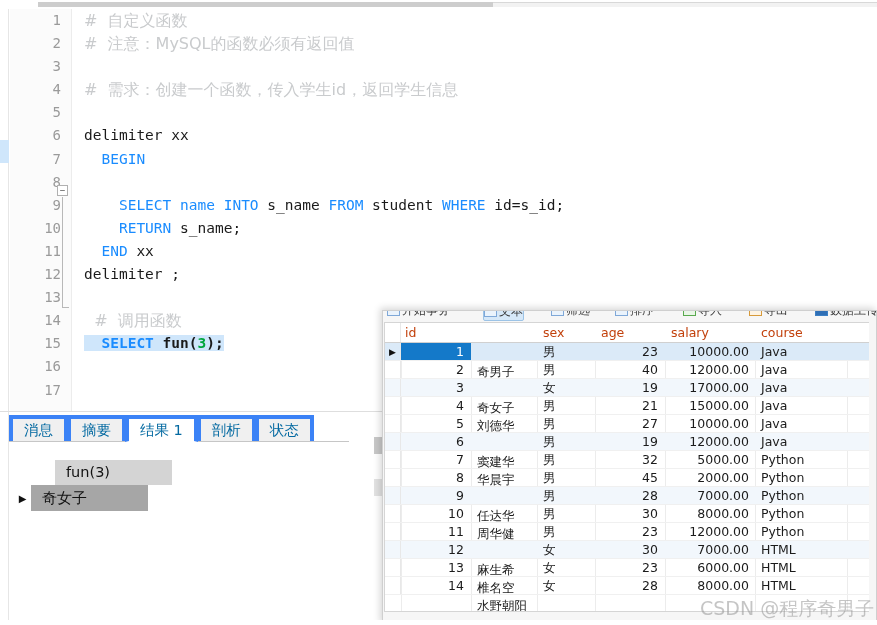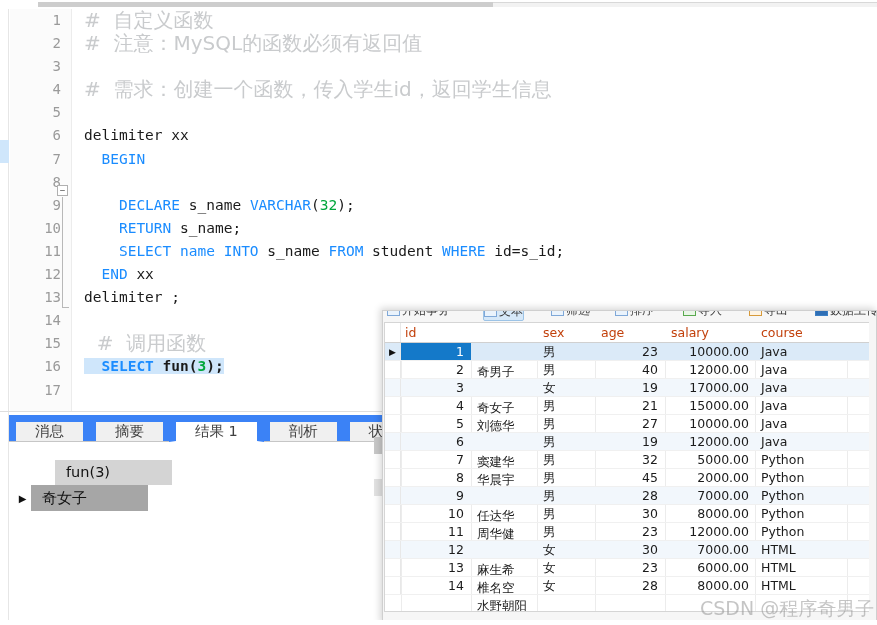--- a/index.html
+++ b/index.html
@@ -60,21 +60,21 @@
     color: #000000;
   }
   .gutter .line {
     text-align: right;
     padding-right: 10px;
     color: #9a9a9a;
     font-size: 14px;
     font-family: "DejaVu Sans Mono", "Liberation Mono", monospace;
   }
   .code-area .line { padding-left: 12px; }
-  .cmt { color: #c9cbcd; font-family: "DejaVu Sans", sans-serif; font-size: 20px; }
+  .cmt { color: #c9cbcd; font-family: "DejaVu Sans", sans-serif; font-size: 16px; }
   .kw  { color: #1a8cff; }
   .num { color: #00a63c; }
   .plain { color: #1a1a1a; }
   .hl-sel { background: #cfe6fb; font-weight: bold; }
 
   
   .fold {
     position: absolute; left: 57px; width: 11px; height: 11px;
     border: 1px solid #b0b0b0; background: #ffffff;
     font-size: 9px; line-height: 9px; text-align: center; color: #555;
@@ -98,26 +98,26 @@
   }
   .tabbar {
     position: absolute; top: 3px; left: 9px; height: 27px;
     display: flex; align-items: stretch;
   }
   .tabbar::after {
     content: ""; position: absolute; left: 0; bottom: 0;
     width: 340px; height: 1px; background: #c6c6c6;
   }
   .tab {
-    padding: 0 19px;
+    padding: 0 11px;
     display: flex; align-items: center;
-    font-size: 14.5px; color: #404040;
+    font-size: 14.5px; color: #0369a1;
     font-family: "DejaVu Sans", sans-serif;
     background: #f0f0f0;
-    border: 7px solid #3b82f6;
+    border: 4px solid #3b82f6;
     border-bottom: 1px solid #c6c6c6;
     margin-right: -1px;
     cursor: default;
   }
   .tab.active {
     background: #ffffff;
     border-bottom: 1px solid #ffffff;
     z-index: 3;
   }
 
@@ -285,23 +285,22 @@
 
     <div class="code-area" id="code-area">
         <div class="line"><span class="cmt">#  自定义函数</span></div>
         <div class="line"><span class="cmt">#  注意：MySQL的函数必须有返回值</span></div>
         <div class="line">&nbsp;</div>
         <div class="line"><span class="cmt">#  需求：创建一个函数，传入学生id，返回学生信息</span></div>
         <div class="line">&nbsp;</div>
         <div class="line"><span class="plain">delimiter xx</span></div>
         <div class="line"><span class="kw">  BEGIN</span></div>
         <div class="line">&nbsp;</div>
-        <div class="line"><span class="kw">    DECLARE </span><span class="plain">s_name </span><span class="kw">VARCHAR</span><span class="plain">(</span><span class="num">32</span><span class="plain">);</span></div>
+        <div class="line"><span class="kw">    SELECT name INTO </span><span class="plain">s_name </span><span class="kw">FROM </span><span class="plain">student </span><span class="kw">WHERE </span><span class="plain">id=s_id;</span></div>
         <div class="line"><span class="kw">    RETURN </span><span class="plain">s_name;</span></div>
-        <div class="line"><span class="kw">    SELECT name INTO </span><span class="plain">s_name </span><span class="kw">FROM </span><span class="plain">student </span><span class="kw">WHERE </span><span class="plain">id=s_id;</span></div>
         <div class="line"><span class="kw">  END </span><span class="plain">xx</span></div>
         <div class="line"><span class="plain">delimiter ;</span></div>
         <div class="line">&nbsp;</div>
         <div class="line"><span class="cmt">  #  调用函数</span></div>
         <div class="line"><span class="kw hl-sel">  SELECT </span><span class="plain hl-sel">fun(</span><span class="num hl-sel">3</span><span class="plain hl-sel">);</span></div>
       </div>
   </div>
 
   <div class="bottom-panel">
     <div class="panel-left-rail"></div>

